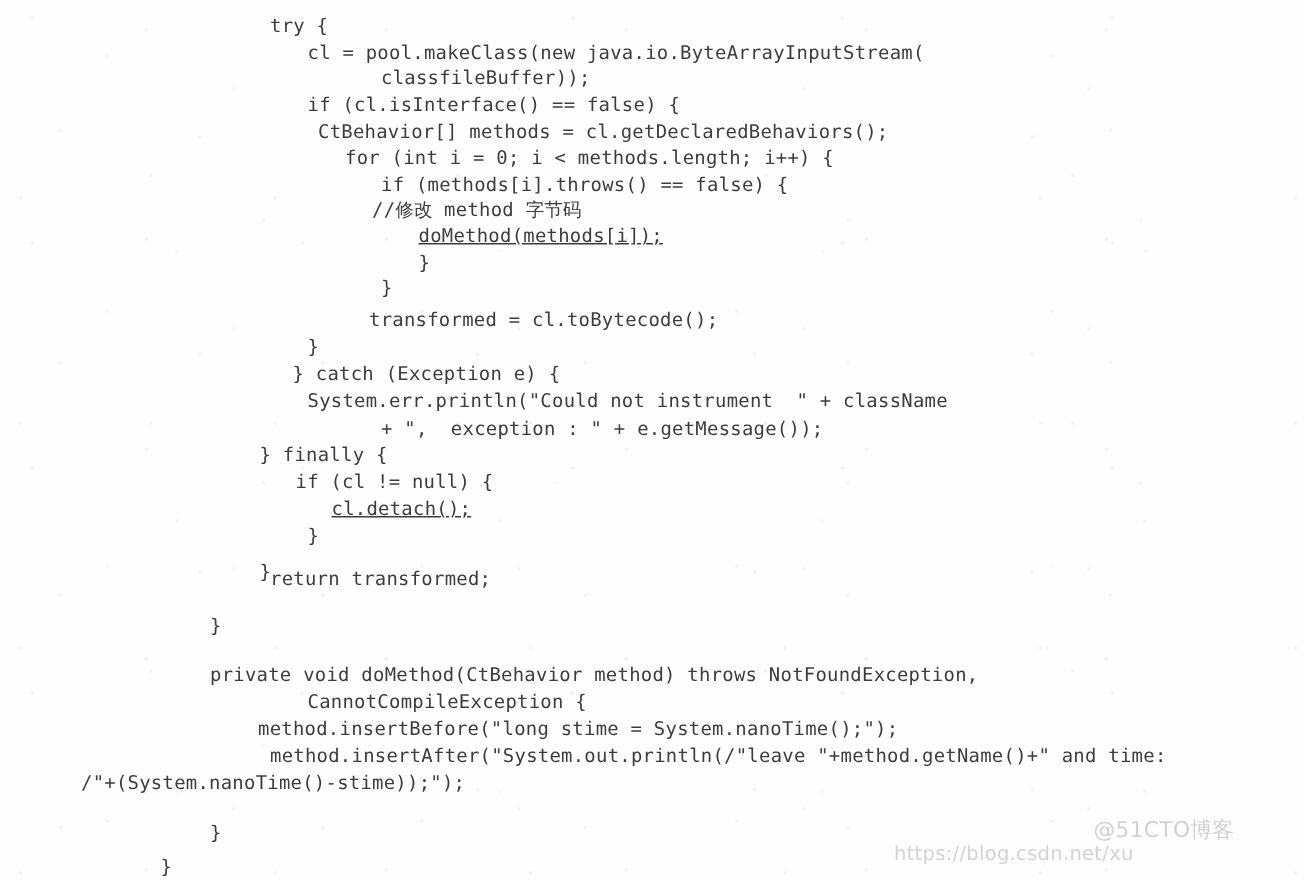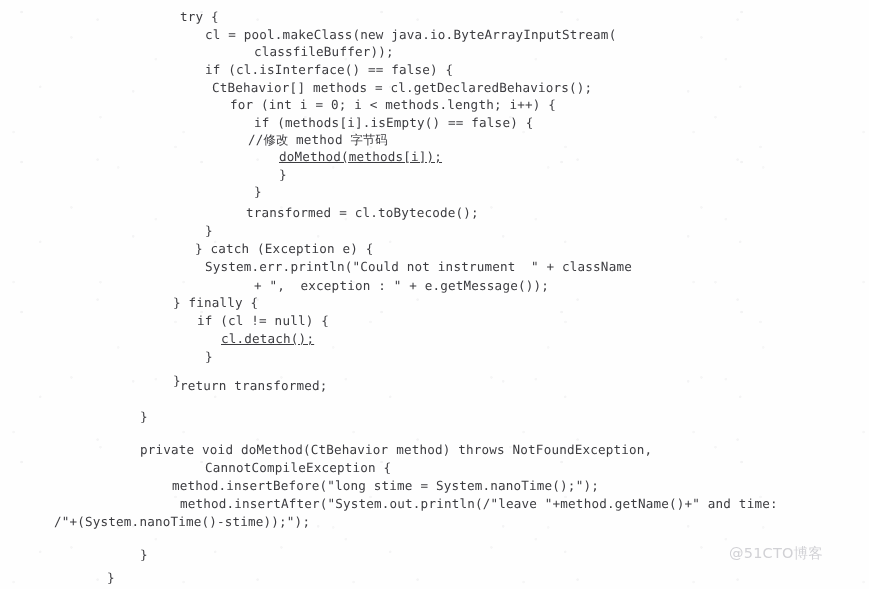--- a/index.html
+++ b/index.html
@@ -90,21 +90,21 @@
 
   <div id="paper-noise"></div>
 
   <div id="code-block">
       <div class="code-line" style="left: 180px; top: 8px;">try {</div>
       <div class="code-line" style="left: 205px; top: 26px;">cl = pool.makeClass(new java.io.ByteArrayInputStream(</div>
       <div class="code-line" style="left: 254px; top: 43px;">classfileBuffer));</div>
       <div class="code-line" style="left: 205px; top: 61px;">if (cl.isInterface() == false) {</div>
       <div class="code-line" style="left: 212px; top: 79px;">CtBehavior[] methods = cl.getDeclaredBehaviors();</div>
       <div class="code-line" style="left: 230px; top: 96px;">for (int i = 0; i &lt; methods.length; i++) {</div>
-      <div class="code-line" style="left: 254px; top: 114px;">if (methods[i].isEmpty() == false) {</div>
+      <div class="code-line" style="left: 254px; top: 114px;">if (methods[i].throws() == false) {</div>
       <div class="code-line" style="left: 279px; top: 148px; text-decoration: underline;">doMethod(methods[i]);</div>
       <div class="code-line" style="left: 279px; top: 166px;">}</div>
       <div class="code-line" style="left: 254px; top: 183px;">}</div>
       <div class="code-line" style="left: 246px; top: 204px;">transformed = cl.toBytecode();</div>
       <div class="code-line" style="left: 205px; top: 222px;">}</div>
       <div class="code-line" style="left: 155px; top: 240px; margin-left: 40px;">} catch (Exception e) {</div>
       <div class="code-line" style="left: 205px; top: 258px;">System.err.println("Could not instrument  " + className</div>
       <div class="code-line" style="left: 254px; top: 277px;">+ ",  exception : " + e.getMessage());</div>
       <div class="code-line" style="left: 173px; top: 294px;">} finally {</div>
       <div class="code-line" style="left: 197px; top: 312px;">if (cl != null) {</div>
@@ -116,16 +116,17 @@
       <div class="code-line" style="left: 140px; top: 441px;">private void doMethod(CtBehavior method) throws NotFoundException,</div>
       <div class="code-line" style="left: 205px; top: 459px;">CannotCompileException {</div>
       <div class="code-line" style="left: 172px; top: 477px;">method.insertBefore("long stime = System.nanoTime();");</div>
       <div class="code-line" style="left: 180px; top: 495px;">method.insertAfter("System.out.println(/"leave "+method.getName()+" and time:</div>
       <div class="code-line" style="left: 54px; top: 513px;">/"+(System.nanoTime()-stime));");</div>
       <div class="code-line" style="left: 140px; top: 546px;">}</div>
       <div class="code-line" style="left: 107px; top: 569px;">}</div>
       <div class="code-line" style="left: 248px; top: 131px;"><span>//</span><span class="cjk">修改</span><span> method </span><span class="cjk">字节码</span></div>
     </div>
 
+  <div class="watermark" id="watermark-csdn">https://blog.csdn.net/xu</div>
 
   <div class="watermark" id="watermark-51cto">@51CTO博客</div>
 
 </div>
 
 </body></html>

